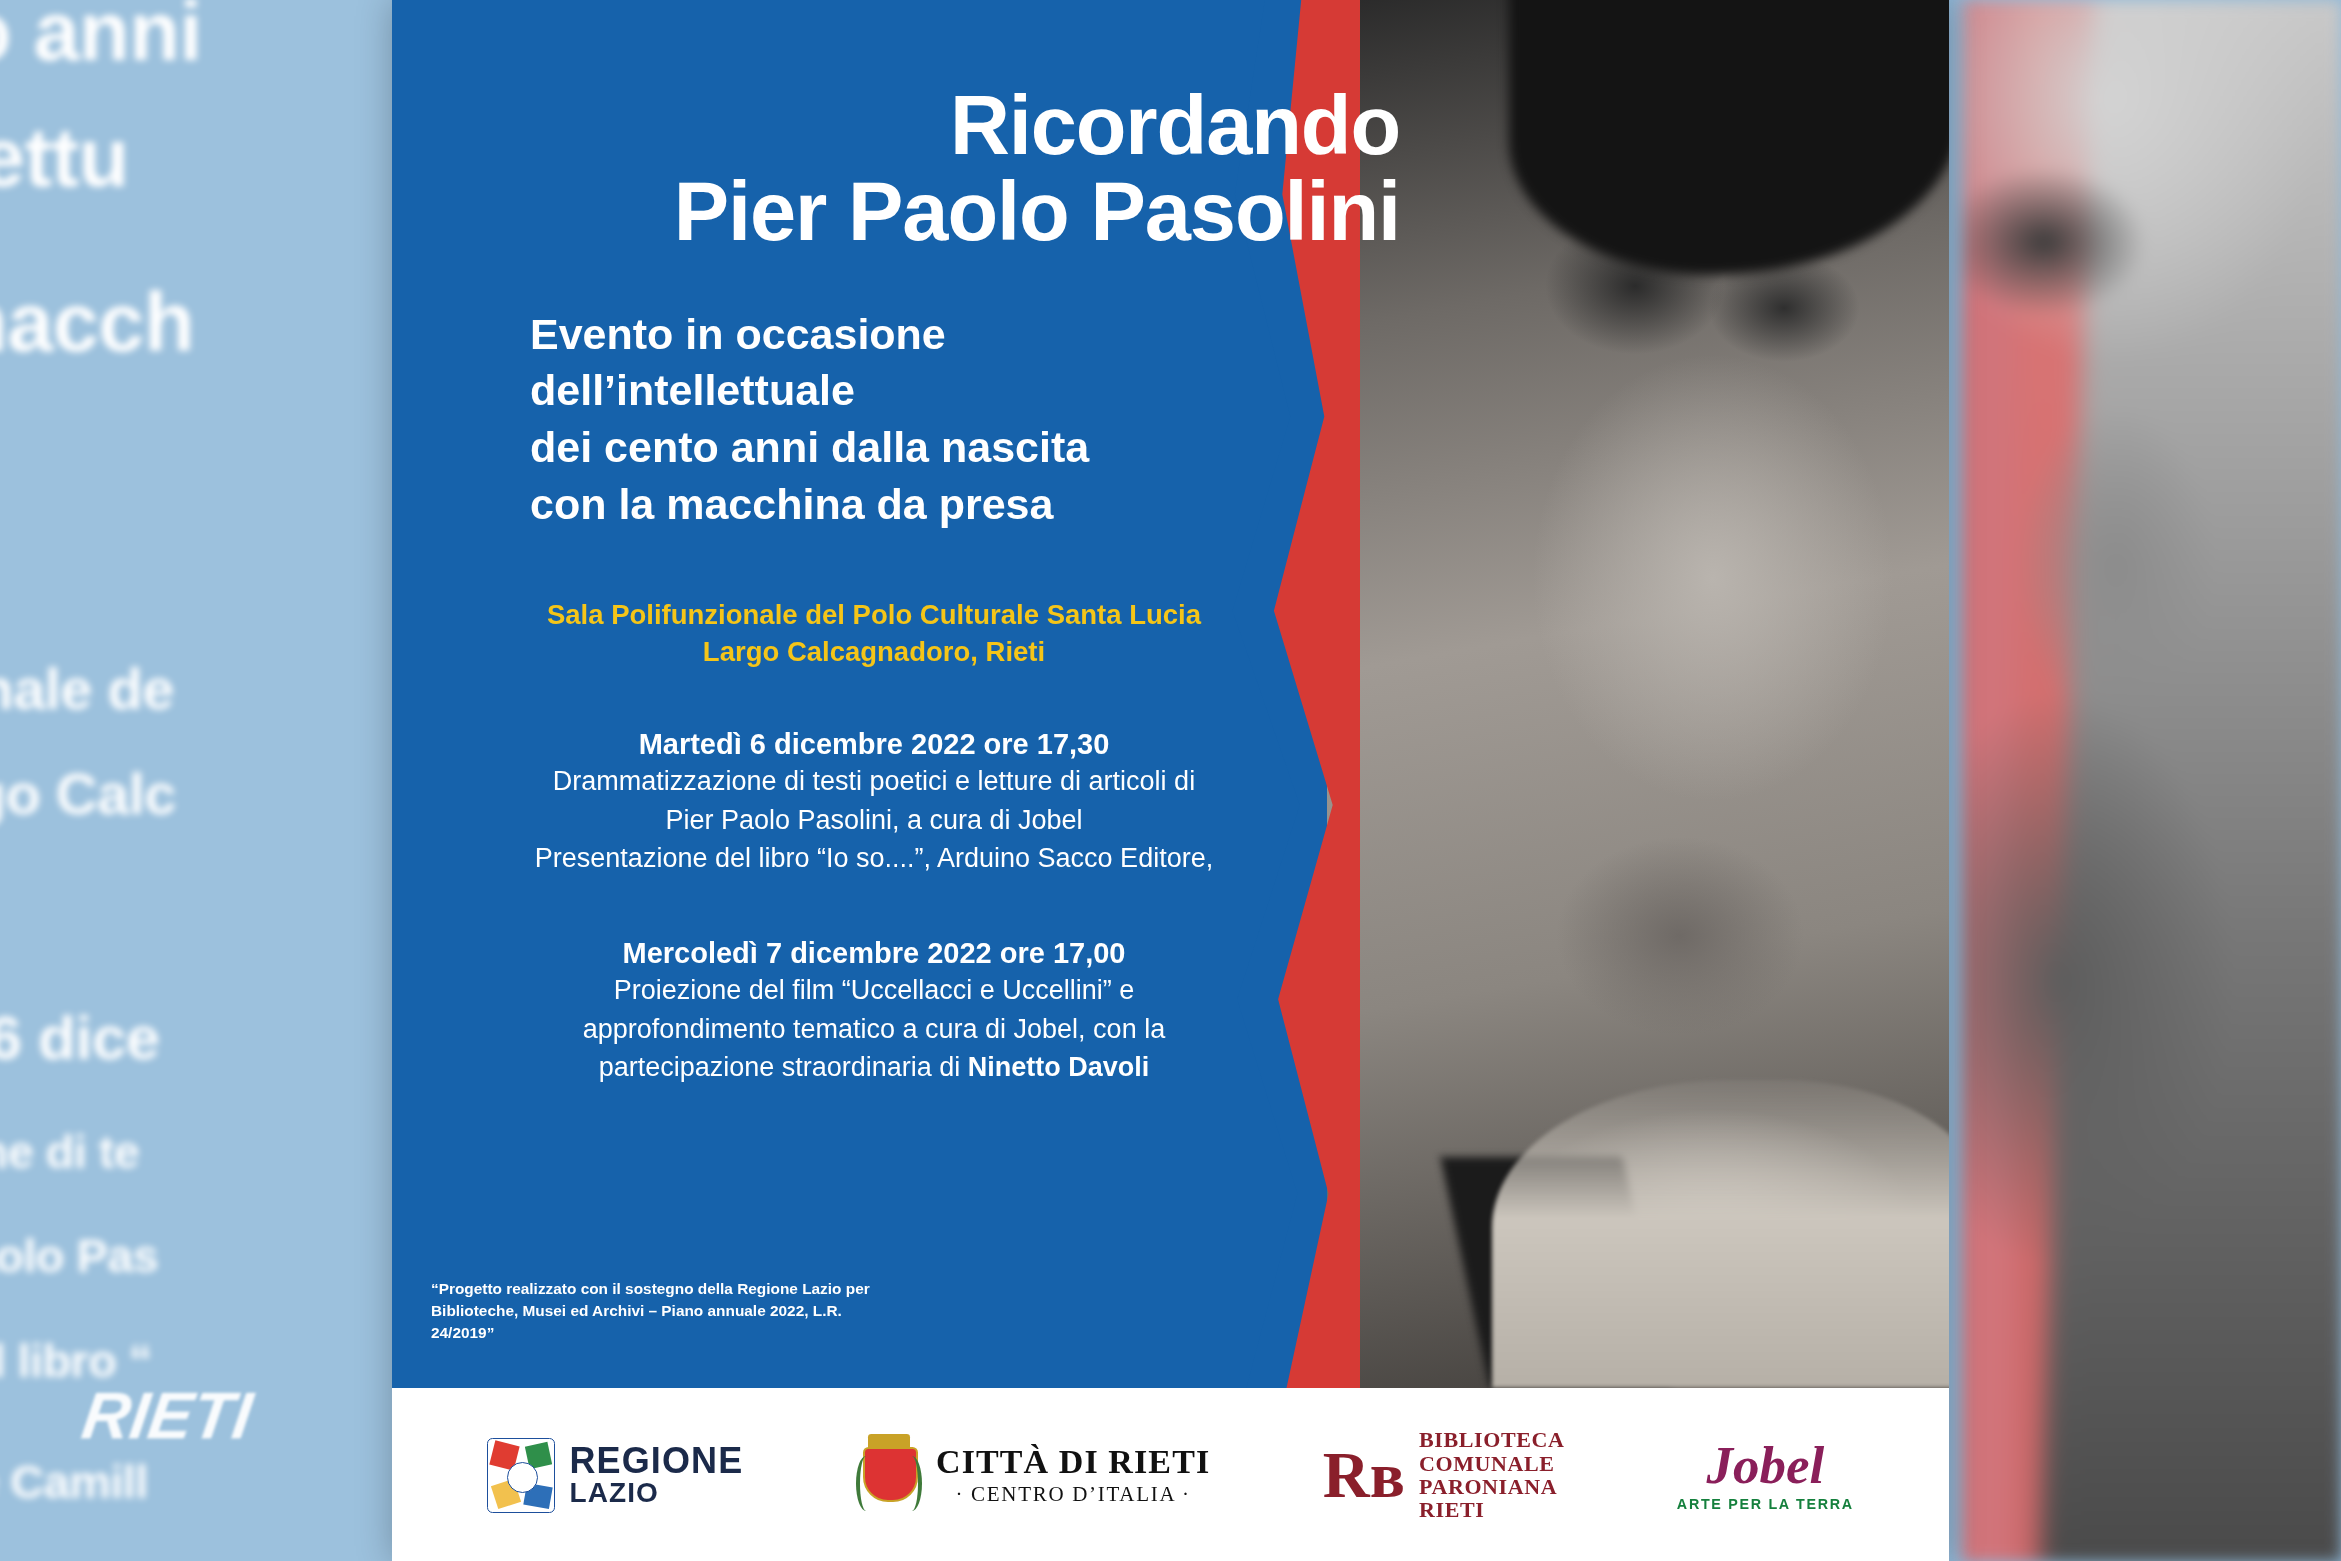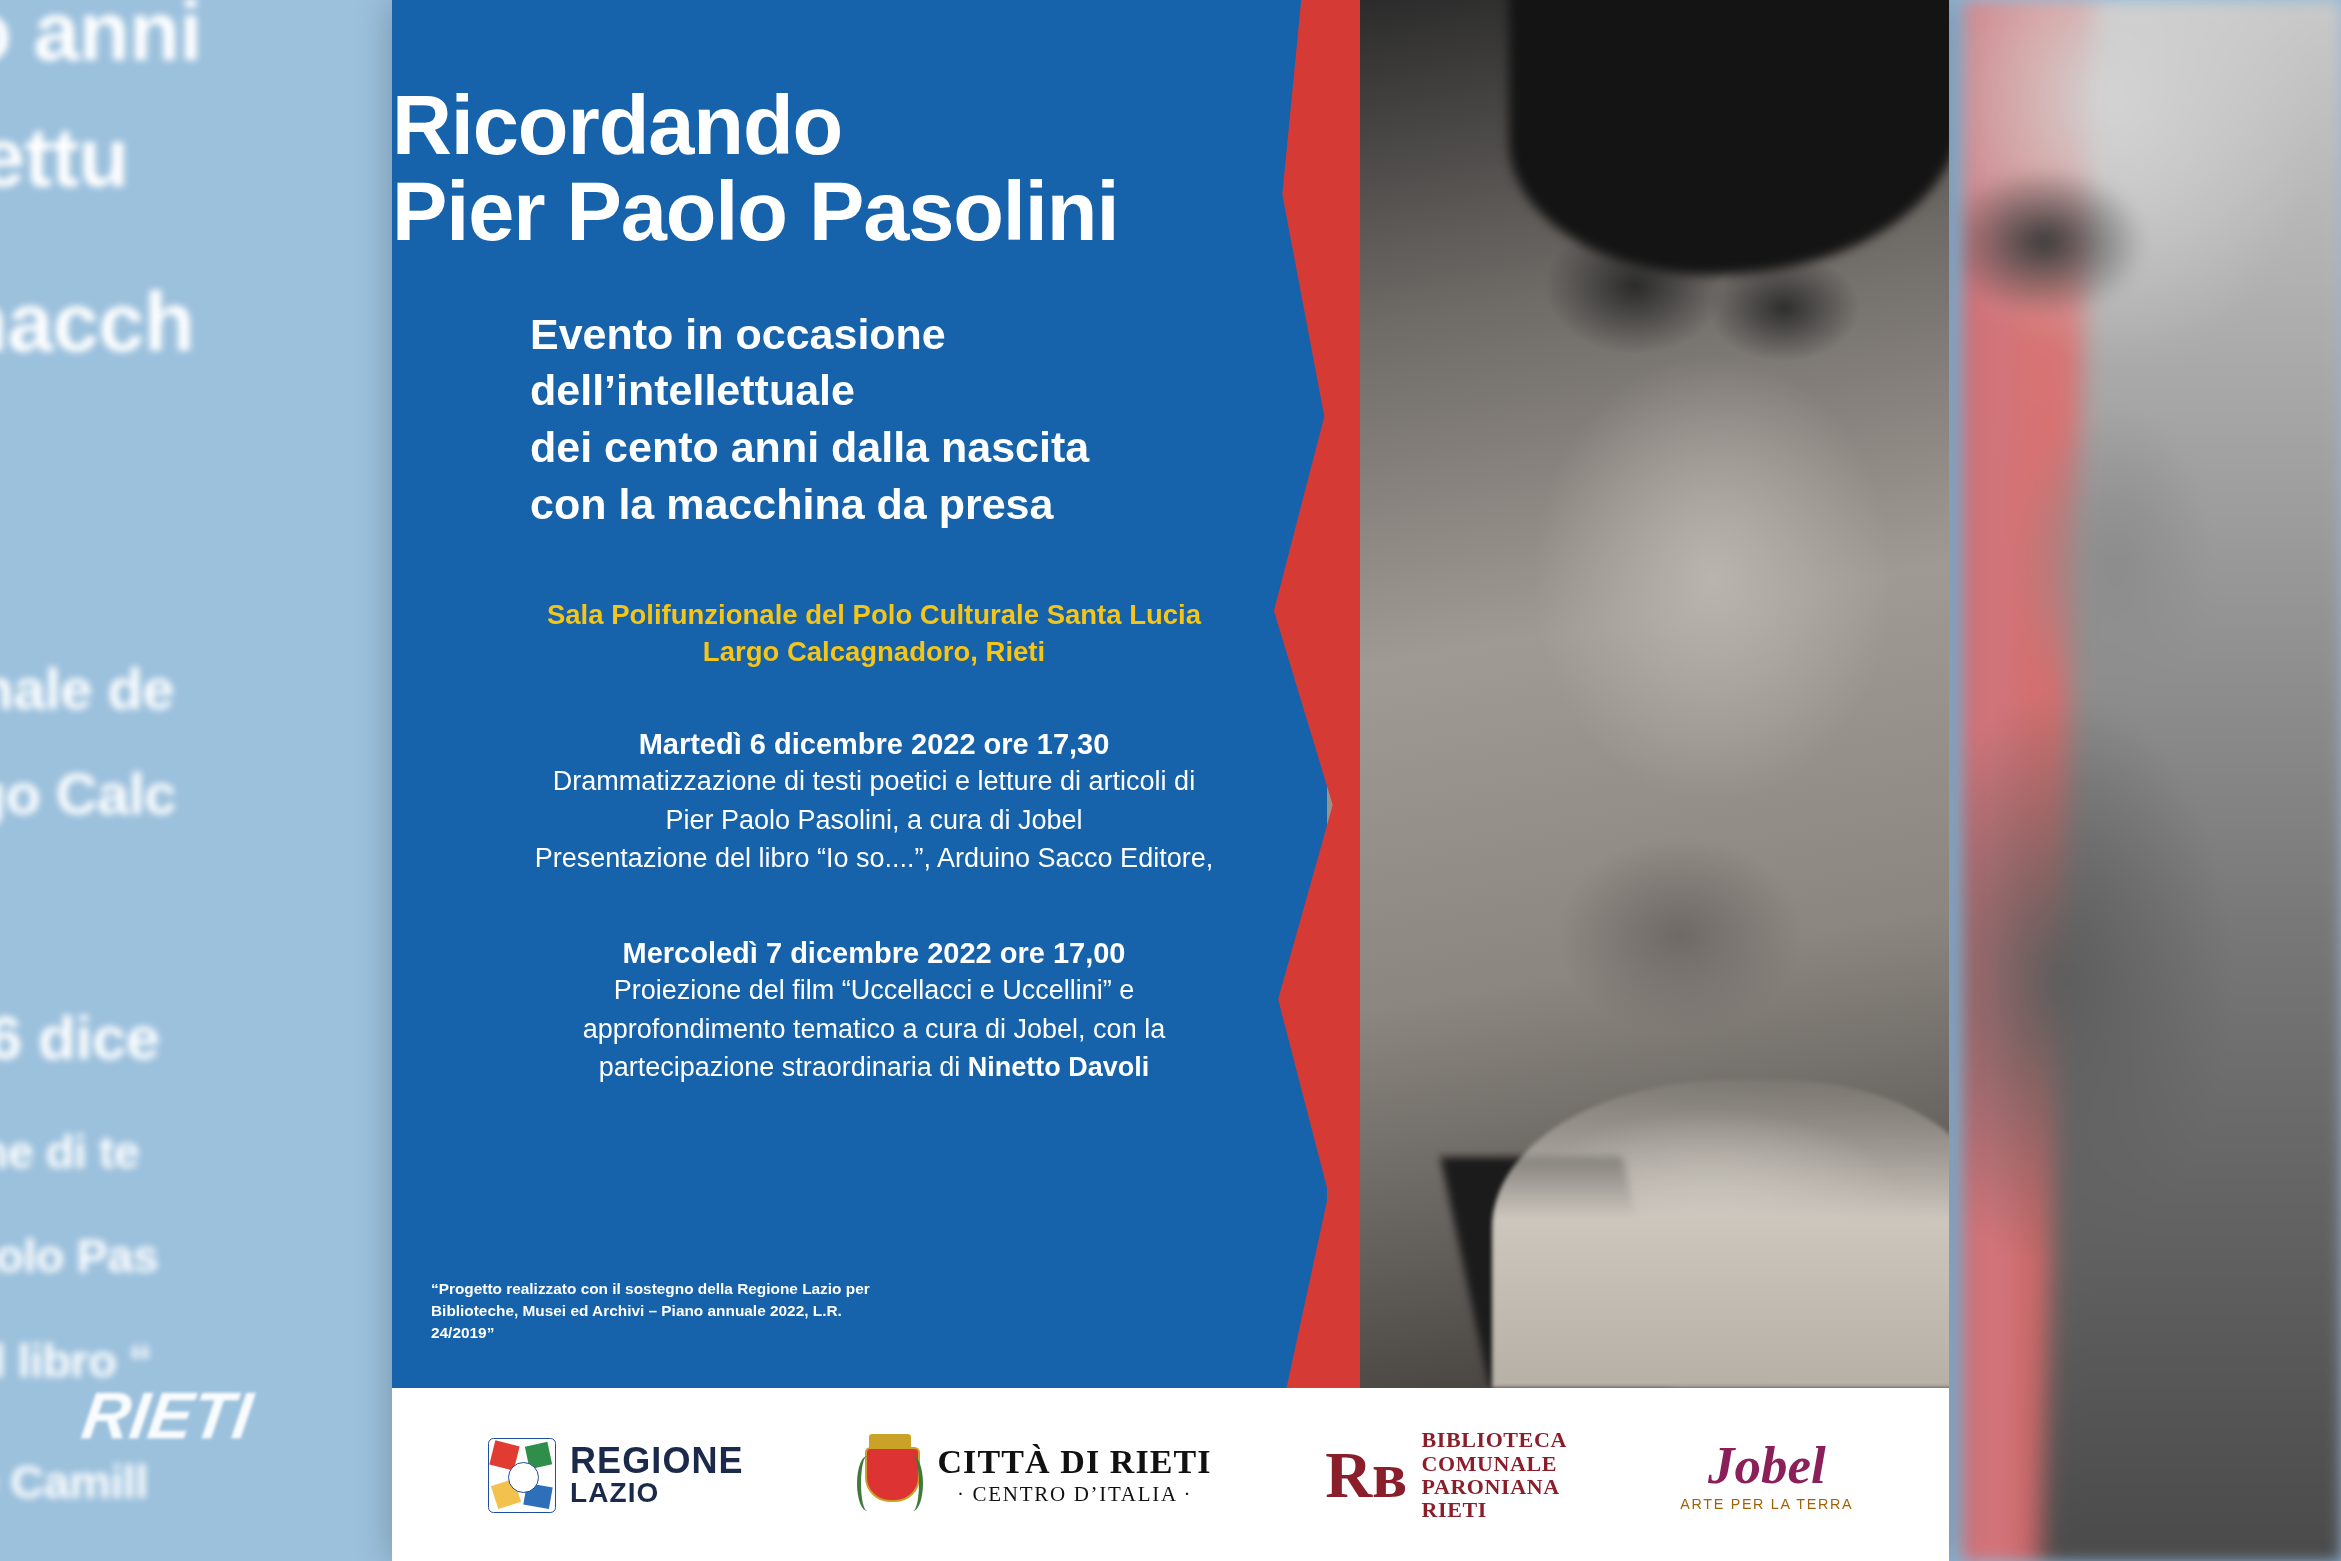--- a/index.html
+++ b/index.html
@@ -113,21 +113,21 @@
   .blue-edge{
     position:absolute;top:0;right:633px;width:116px;height:1388px;
     background:#1662ab;
     clip-path:polygon(0 0,56% 0,30% 14%,78% 30%,28% 44%,86% 58%,32% 72%,84% 86%,40% 100%,0 100%);
   }
 
   
   .content{position:absolute;left:0;top:0;width:1008px;padding:0;}
   .title{
     color:#ffffff;font-weight:bold;line-height:1.04;
-    text-align:left;
+    text-align:right;
     font-size:83px;
     letter-spacing:-1.1px;
     margin:0;
     padding-top:83px;
   }
   .title .l1{display:block;}
   .title .l2{display:block;white-space:nowrap;}
 
   .subtitle{
     color:#ffffff;font-weight:bold;font-size:43px;line-height:1.32;
@@ -188,21 +188,21 @@
 
   .bibl-mark{
     font-family:"Liberation Serif",serif;font-size:65px;color:#8a1f2b;font-weight:bold;
     line-height:1;
   }
   .bibl-txt{line-height:1.06;}
   .bibl-txt div{font-family:"Liberation Serif",serif;font-size:22px;font-weight:bold;color:#8a1f2b;letter-spacing:0.6px;}
 
   .jobel{line-height:1;text-align:center;}
   .jobel .j1{font-family:"Liberation Serif",serif;font-style:italic;font-size:53px;color:#8a1f5a;font-weight:bold;}
-  .jobel .j2{font-size:14.3px;color:#a16207;letter-spacing:1.7px;margin-top:5.5px;font-weight:normal;}
+  .jobel .j2{font-size:14.3px;color:#15803d;letter-spacing:1.7px;margin-top:5.5px;font-weight:bold;}
 </style>
 </head>
 <body>
 
 <div id="stage">
 
   <div class="bg-left">
     <div class="blurtext bl1">o anni</div>
     <div class="blurtext bl2">llettu</div>
     <div class="blurtext bl3">macch</div>

